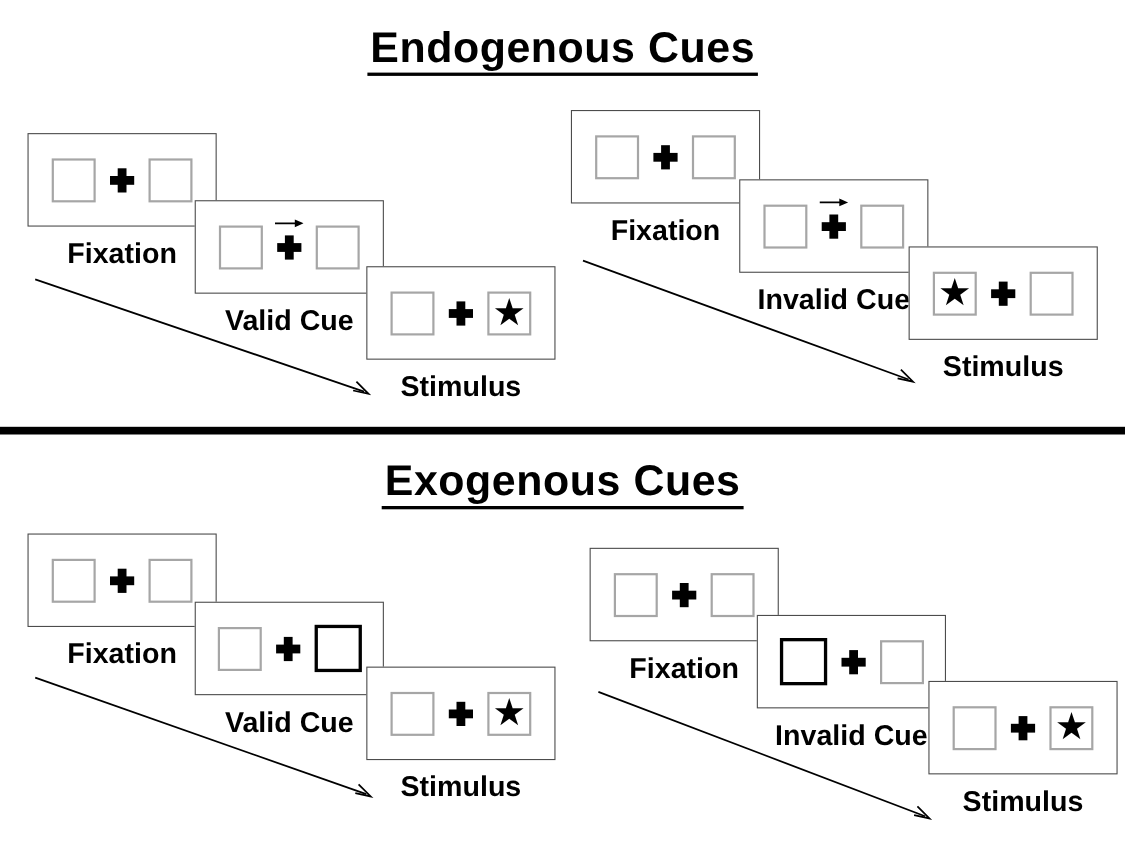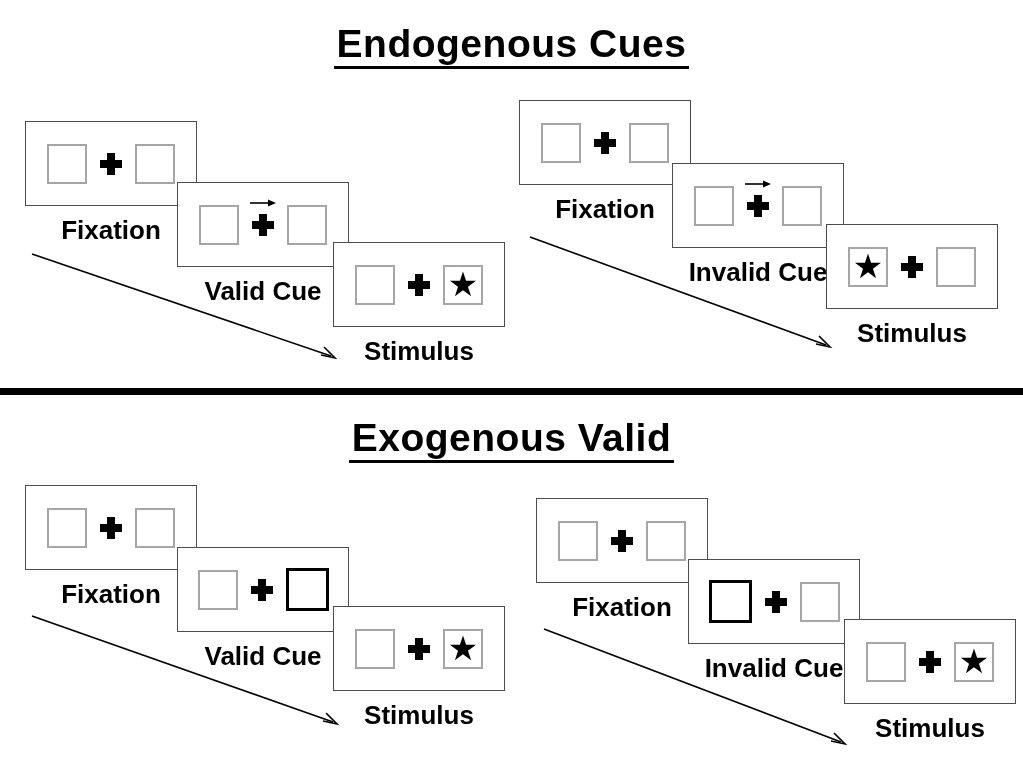--- a/index.html
+++ b/index.html
@@ -151,21 +151,21 @@
           <span class="glyph"></span>
         </div>
     </div>
     <div class="stage-label">Stimulus</div>
   </div>
 </div>
 
 <div class="divider"></div>
 
 <div class="section-title" style="top:416px;">
-  <span>Exogenous Valid</span>
+  <span>Exogenous Cues</span>
 </div>
 
 <div>
   <svg class="tarrow" style="left:28px; top:612px;" width="318" height="118">
     <line x1="4" y1="4" x2="305" y2="110" stroke="#000" stroke-width="1.6"></line>
     <path d="M298,101 L309,112 L295,109" fill="none" stroke="#000" stroke-width="1.6"></path>
   </svg>
 
   <div class="stage" style="left:25px; top:485px;">
     <div class="panel">

